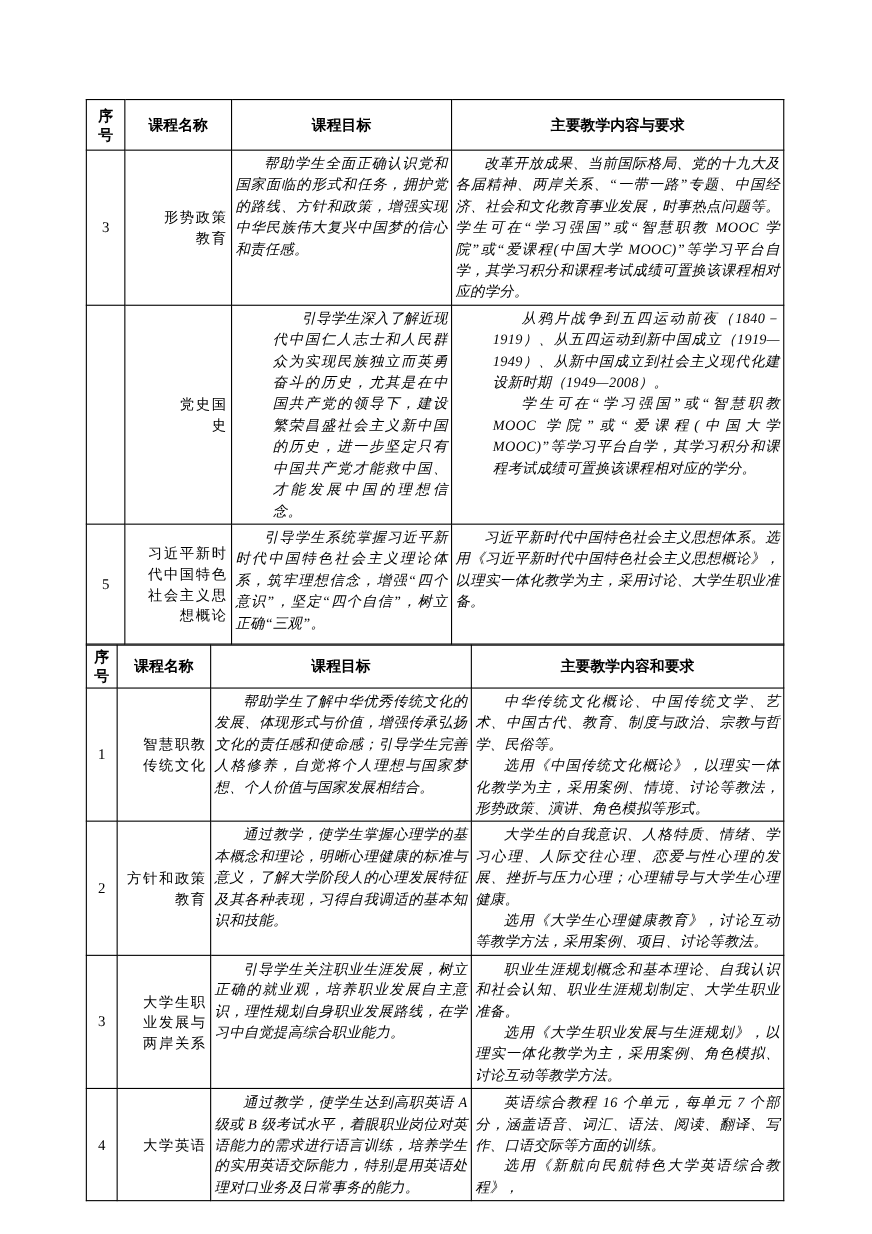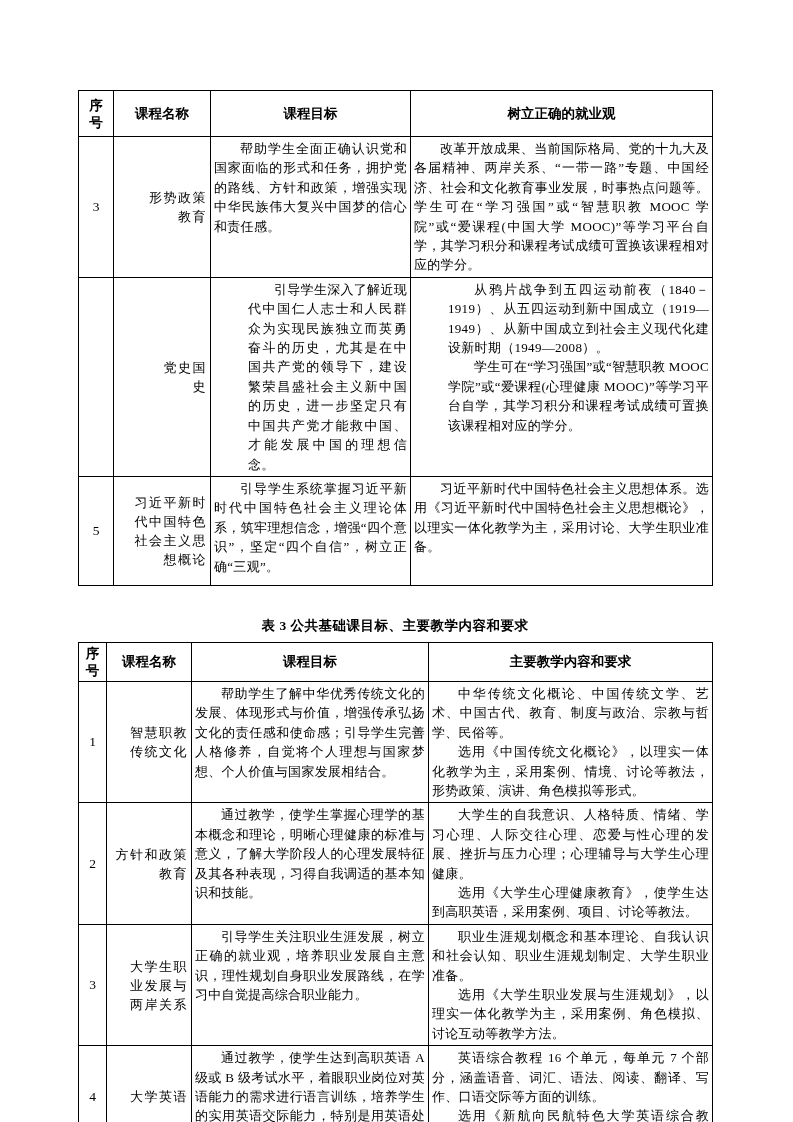--- a/index.html
+++ b/index.html
@@ -17,21 +17,21 @@
   }
   td.c-no{width:100%;text-align:center;font-size:13.5px;}
   td.c-name{
     text-align:right;font-size:13px;line-height:19px;letter-spacing:1.5px;
     white-space:pre-line;padding:1px 3px;
   }
   td.c-goal,td.c-content{
     vertical-align:top;padding:2px 3px;font-size:13px;line-height:19.4px;
     text-align:justify;letter-spacing:0.3px;
   }
-  td p{margin:0;text-indent:2em;}
+  td p{margin:0;text-indent:2em;font-style:italic;}
   
   #t1 col.col-no{width:35px;}
   #t1 col.col-name{width:97px;}
   #t1 col.col-goal{width:200px;}
   #t1 col.col-content{width:302px;}
   
   #t2 col.col-no{width:28px;}
   #t2 col.col-name{width:85px;}
   #t2 col.col-goal{width:237px;}
   #t2 col.col-content{width:284px;}
@@ -61,21 +61,21 @@
         <col class="col-name">
         <col class="col-goal">
         <col class="col-content">
     </colgroup>
     <thead>
       <tr>
         <th>序
 号</th>
         <th>课程名称</th>
         <th>课程目标</th>
-        <th>树立正确的就业观</th>
+        <th>主要教学内容与要求</th>
       </tr>
     </thead>
     <tbody>
         <tr>
     <td class="c-no">3</td>
     <td class="c-name">形势政策
 教育</td>
     <td class="c-goal">
             <p>帮助学生全面正确认识党和国家面临的形式和任务，拥护党的路线、方针和政策，增强实现中华民族伟大复兴中国梦的信心和责任感。</p>
           </td>
@@ -84,40 +84,39 @@
           </td>
   </tr>
         <tr>
     <td class="c-no">4</td>
     <td class="c-name">党史国史</td>
     <td class="c-goal">
             <p>引导学生深入了解近现代中国仁人志士和人民群众为实现民族独立而英勇奋斗的历史，尤其是在中国共产党的领导下，建设繁荣昌盛社会主义新中国的历史，进一步坚定只有中国共产党才能救中国、才能发展中国的理想信念。</p>
           </td>
     <td class="c-content">
             <p>从鸦片战争到五四运动前夜（1840－1919）、从五四运动到新中国成立（1919—1949）、从新中国成立到社会主义现代化建设新时期（1949—2008）。</p>
-            <p>学生可在“学习强国”或“智慧职教 MOOC 学院”或“爱课程(心理健康 MOOC)”等学习平台自学，其学习积分和课程考试成绩可置换该课程相对应的学分。</p>
+            <p>学生可在“学习强国”或“智慧职教 MOOC 学院”或“爱课程(中国大学 MOOC)”等学习平台自学，其学习积分和课程考试成绩可置换该课程相对应的学分。</p>
           </td>
   </tr>
         <tr>
     <td class="c-no">5</td>
     <td class="c-name">习近平新时
 代中国特色
 社会主义思
 想概论</td>
     <td class="c-goal">
             <p>引导学生系统掌握习近平新时代中国特色社会主义理论体系，筑牢理想信念，增强“四个意识”，坚定“四个自信”，树立正确“三观”。</p>
           </td>
     <td class="c-content">
             <p>习近平新时代中国特色社会主义思想体系。选用《习近平新时代中国特色社会主义思想概论》，以理实一体化教学为主，采用讨论、大学生职业准备。</p>
           </td>
   </tr>
       </tbody>
   </table>
 
-  <div class="table2-title">表 3  公共基础课目标、主要教学内容和要求</div>
 
   <table id="t2">
     <colgroup>
       <col class="col-no">
         <col class="col-name">
         <col class="col-goal">
         <col class="col-content">
     </colgroup>
     <thead>
       <tr>
@@ -143,21 +142,21 @@
   </tr>
         <tr>
     <td class="c-no">2</td>
     <td class="c-name">方针和政策
 教育</td>
     <td class="c-goal">
             <p>通过教学，使学生掌握心理学的基本概念和理论，明晰心理健康的标准与意义，了解大学阶段人的心理发展特征及其各种表现，习得自我调适的基本知识和技能。</p>
           </td>
     <td class="c-content">
             <p>大学生的自我意识、人格特质、情绪、学习心理、人际交往心理、恋爱与性心理的发展、挫折与压力心理；心理辅导与大学生心理健康。</p>
-            <p>选用《大学生心理健康教育》，使学生达到高职英语，采用案例、项目、讨论等教法。</p>
+            <p>选用《大学生心理健康教育》，讨论互动等教学方法，采用案例、项目、讨论等教法。</p>
           </td>
   </tr>
         <tr>
     <td class="c-no">3</td>
     <td class="c-name">大学生职
 业发展与
 两岸关系</td>
     <td class="c-goal">
             <p>引导学生关注职业生涯发展，树立正确的就业观，培养职业发展自主意识，理性规划自身职业发展路线，在学习中自觉提高综合职业能力。</p>
           </td>

